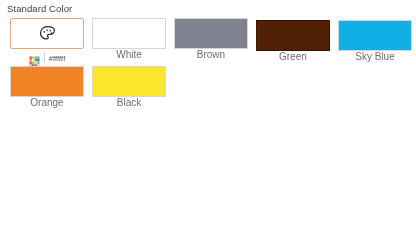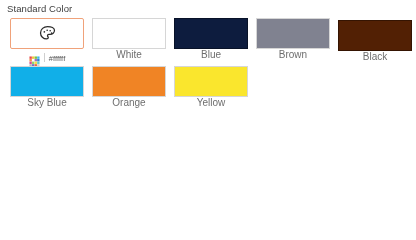--- a/index.html
+++ b/index.html
@@ -152,45 +152,41 @@
         <span class="hex-text">#ffffff</span>
       </div>
     </div>
 
     <div class="cell">
       <span class="chip bordered" id="chip-0" style="background: rgb(255, 255, 255);"></span>
       <span class="cell-label">White</span>
     </div>
 
 
-    <div class="cell">
-      <span class="chip dark-edge" id="chip-2" style="background: rgb(13, 28, 62);"></span>
-      <span class="cell-label">Blue</span>
-    </div>
 
     <div class="cell">
       <span class="chip bordered" id="chip-3" style="background: rgb(128, 130, 144);"></span>
       <span class="cell-label">Brown</span>
     </div>
 
 
     <div class="cell row2">
       <span class="chip dark-edge" id="chip-5" style="background: rgb(82, 32, 4);"></span>
-      <span class="cell-label">Black</span>
+      <span class="cell-label">Green</span>
     </div>
 
     <div class="cell row2">
       <span class="chip bordered" id="chip-7" style="background: rgb(17, 175, 232);"></span>
       <span class="cell-label">Sky Blue</span>
     </div>
 
     <div class="cell row2">
       <span class="chip bordered" id="chip-6" style="background: rgb(240, 132, 37);"></span>
       <span class="cell-label">Orange</span>
     </div>
 
     <div class="cell row2">
       <span class="chip bordered" id="chip-8" style="background: rgb(250, 230, 45);"></span>
-      <span class="cell-label">Yellow</span>
+      <span class="cell-label">Black</span>
     </div>
 
   </div>
 </div>
 
 </body></html>

